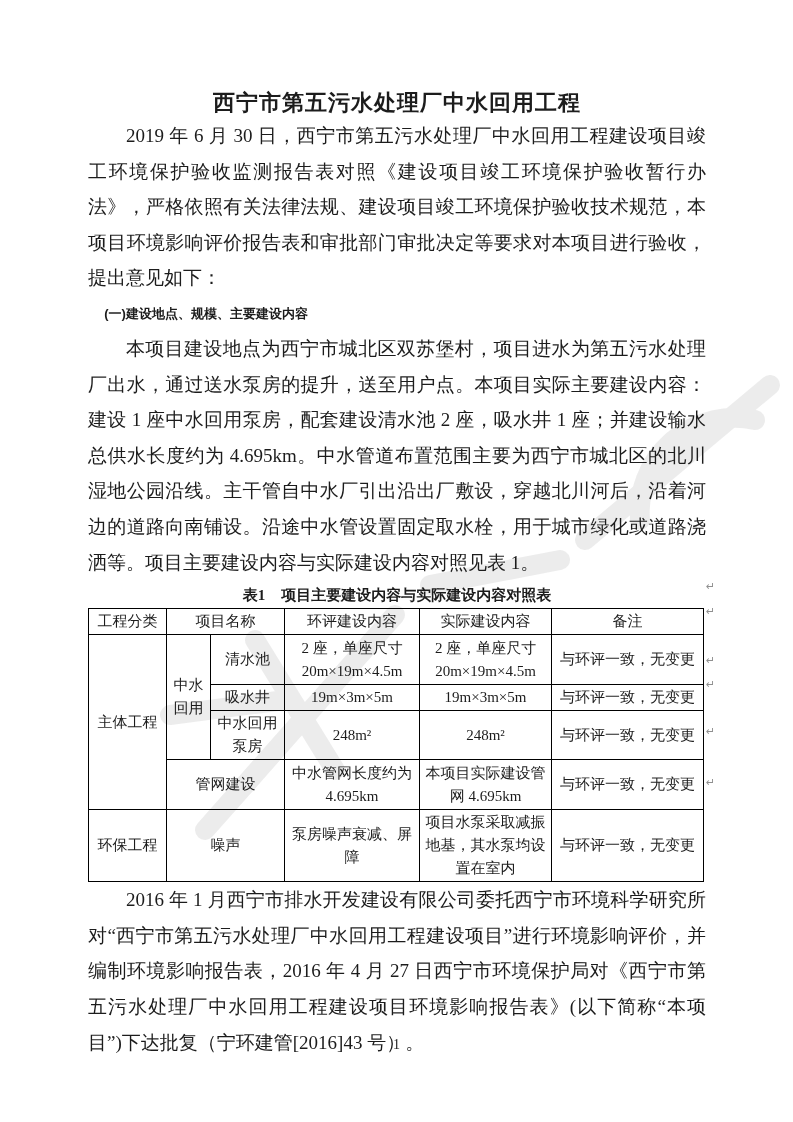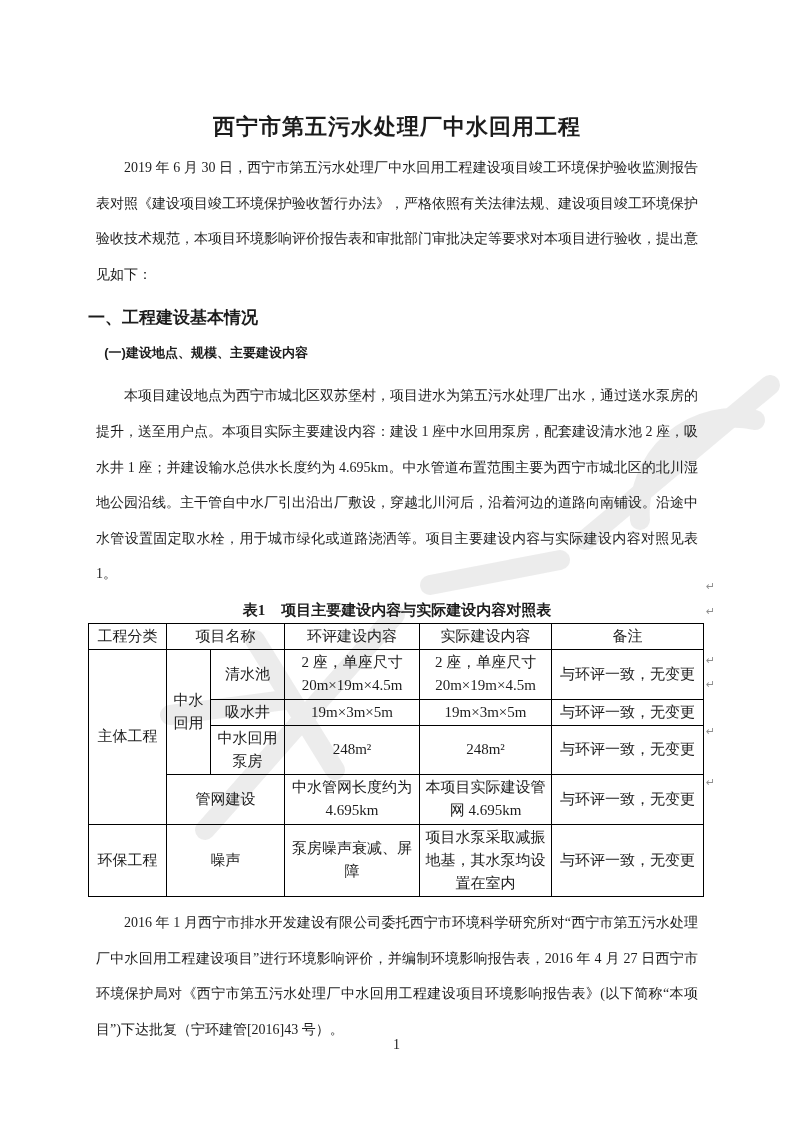--- a/index.html
+++ b/index.html
@@ -15,24 +15,24 @@
     position:absolute; left:0; top:0; width:793px; height:1122px;
     z-index:0; pointer-events:none;
   }
   .content {
     position:absolute; left:88px; top:0; width:618px; z-index:1;
   }
   .doc-title {
     margin:0; text-align:center; font-weight:700;
     font-size:22px; line-height:30px; letter-spacing:1px;
   }
-  .doc-title.first { padding-top:112px; }
+  .doc-title.first { padding-top:88px; }
   .doc-title.second { margin-top:21px; }
   p.para {
-    margin:8px; font-size:14px; line-height:35.6px;
+    margin:0; font-size:19px; line-height:35.6px;
     text-align:justify; text-indent:2em;
     word-break:break-all;
   }
   .intro { margin-top:16px; }
   .h-level1 {
     margin:0; font-size:17px; font-weight:700; line-height:35px;
     font-family:"Liberation Sans", sans-serif;
   }
   .h-level2 {
     margin:0; font-size:13px; font-weight:700; line-height:35px;
@@ -88,21 +88,20 @@
       <path d="M430 585 L560 560"></path>
     </g>
   </svg>
 
   <div class="content">
 
     <h1 class="doc-title first">西宁市第五污水处理厂中水回用工程</h1>
 
     <p class="para intro">2019 年 6 月 30 日，西宁市第五污水处理厂中水回用工程建设项目竣工环境保护验收监测报告表对照《建设项目竣工环境保护验收暂行办法》，严格依照有关法律法规、建设项目竣工环境保护验收技术规范，本项目环境影响评价报告表和审批部门审批决定等要求对本项目进行验收，提出意见如下：</p>
 
-    <h2 class="h-level1">一、工程建设基本情况</h2>
 
     <h3 class="h-level2">(一)建设地点、规模、主要建设内容</h3>
 
     <p class="para">本项目建设地点为西宁市城北区双苏堡村，项目进水为第五污水处理厂出水，通过送水泵房的提升，送至用户点。本项目实际主要建设内容：建设 1 座中水回用泵房，配套建设清水池 2 座，吸水井 1 座；并建设输水总供水长度约为 4.695km。中水管道布置范围主要为西宁市城北区的北川湿地公园沿线。主干管自中水厂引出沿出厂敷设，穿越北川河后，沿着河边的道路向南铺设。沿途中水管设置固定取水栓，用于城市绿化或道路浇洒等。项目主要建设内容与实际建设内容对照见表 1。</p>
 
     <div class="table-caption">
       <span class="cap-label">表1</span><span>项目主要建设内容与实际建设内容对照表</span>
     </div>
 
     <table class="cmp">

